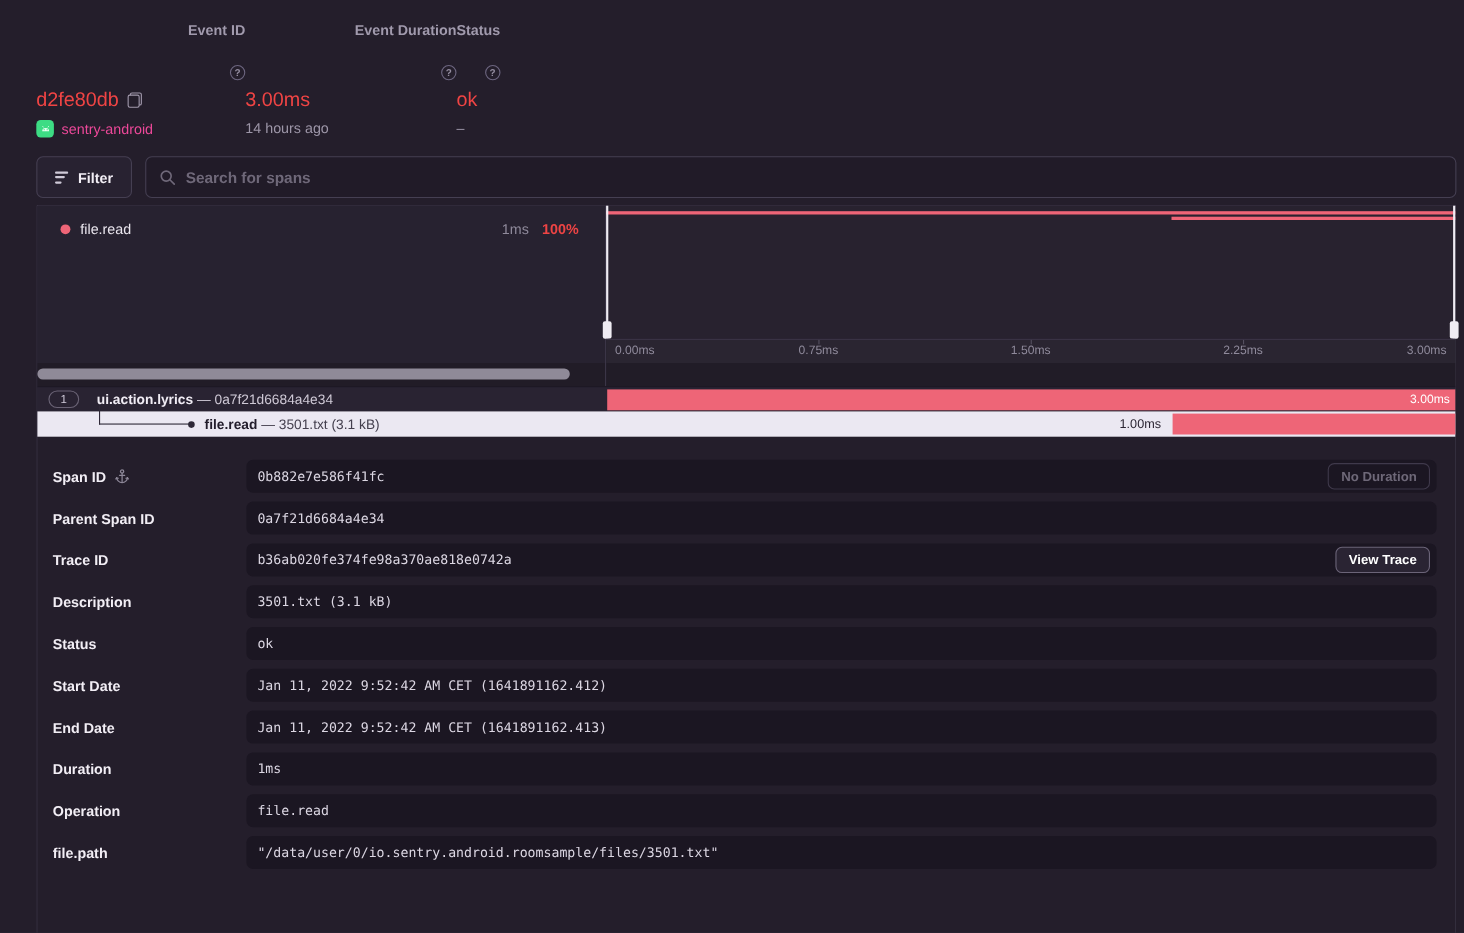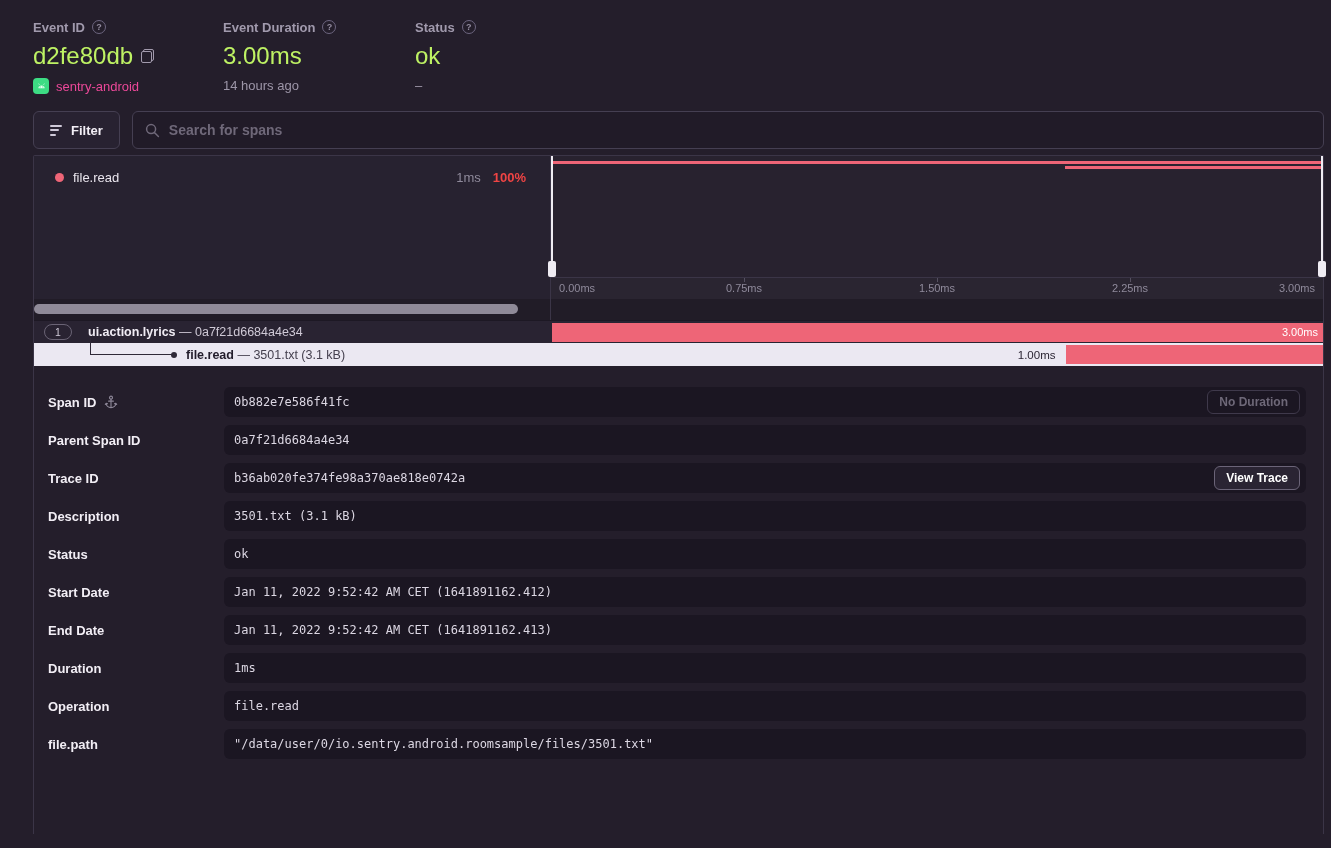--- a/index.html
+++ b/index.html
@@ -8,29 +8,29 @@
     background: #241e2b;
     font-family: "Liberation Sans", sans-serif;
     color: #f2eef5;
   }
   .mono { font-family: "DejaVu Sans Mono", "Liberation Mono", monospace; }
 
   
   .header { display: flex; padding: 20px 0 0 33px; }
   .hcol1 { width: 190px; }
   .hcol2 { width: 192px; }
-  .hlabel-row { display: flex; align-items: flex-start; gap: 7px; }
+  .hlabel-row { display: flex; align-items: flex-end; gap: 24px; flex-direction: column; }
   .hlabel { color: #a19aad; font-size: 13px; font-weight: bold; }
   .qicon {
     width: 14px; height: 14px; border: 1px solid #6d6680; border-radius: 50%;
     color: #938c9f; font-size: 9px; font-weight: bold;
     display: inline-flex; align-items: center; justify-content: center; cursor: pointer;
   }
   .hvalue-row { display: flex; align-items: center; gap: 8px; margin-top: 7px; }
-  .hvalue { color: #bef264; font-size: 24px; }
+  .hvalue { color: #ef4444; font-size: 18px; }
   .copy-icon { position: relative; width: 13px; height: 14px; cursor: pointer; display: inline-block; }
   .copy-icon::before, .copy-icon::after {
     content: ""; position: absolute; width: 9px; height: 10px;
     border: 1.4px solid #a29aad; border-radius: 2px;
   }
   .copy-icon::before { left: 0; bottom: 0; background: #241e2b; z-index: 2; }
   .copy-icon::after { right: 0; top: 0; }
   .hsub-row { margin-top: 8px; display: flex; align-items: center; gap: 7px; font-size: 13px; color: #9d96a8; }
   .plink { color: #ec4899; text-decoration: none; font-size: 13px; cursor: pointer; }
   .android-badge { width: 16px; height: 16px; border-radius: 4px; background: #3ddc84; display: inline-flex; align-items: center; justify-content: center; }

